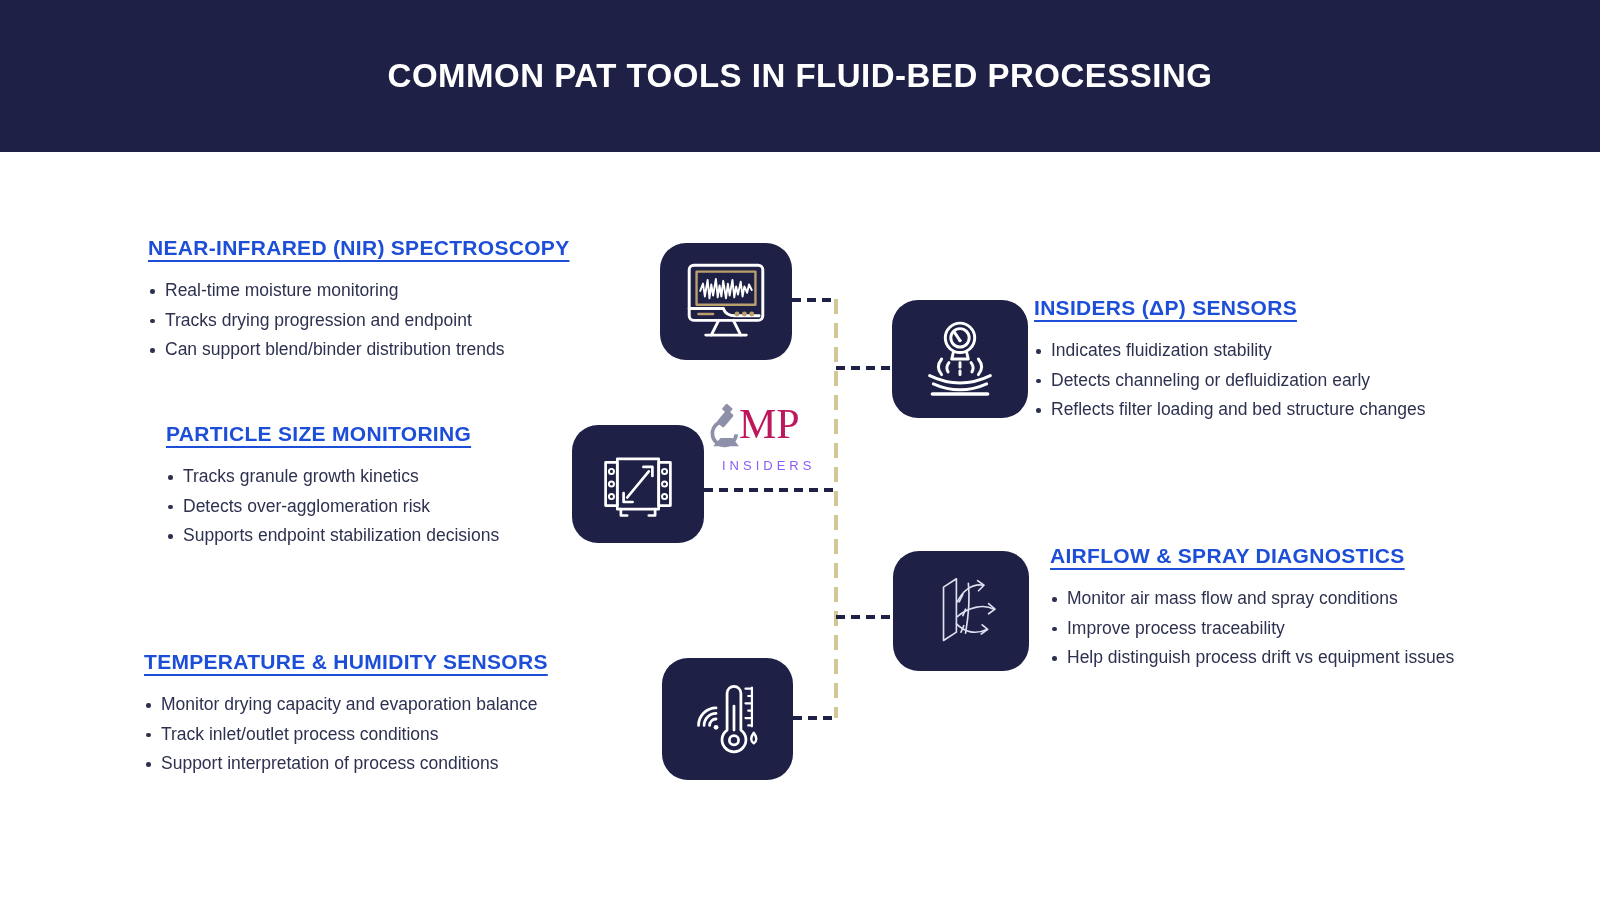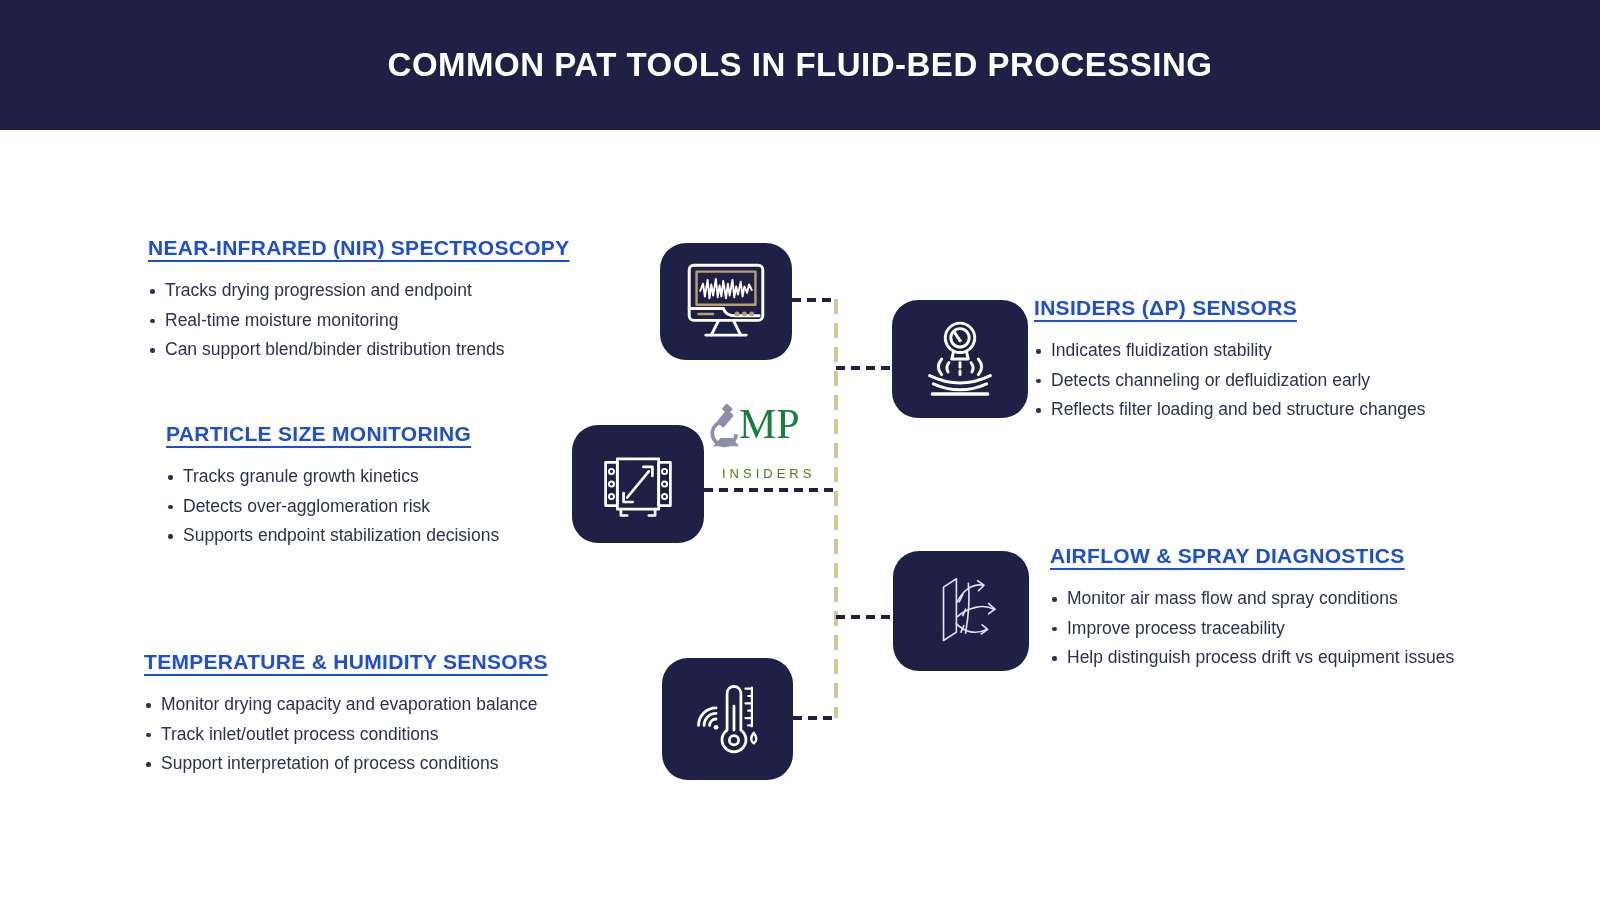--- a/index.html
+++ b/index.html
@@ -2,21 +2,21 @@
 <html><head>
 <meta charset="utf-8">
 <style>
   html,body{margin:0;padding:0;background:#fff;}
   #canvas{
     position:relative;width:1600px;height:900px;margin:0 auto;overflow:hidden;
     background:#ffffff;font-family:"Liberation Sans",sans-serif;
   }
   
   .banner{
-    position:absolute;left:0;top:0;width:1600px;height:130px;
+    position:absolute;left:0;top:0;width:1600px;height:152px;
     background:#1e2045;display:flex;align-items:center;justify-content:center;
   }
   .banner h1{
     margin:0;color:#ffffff;font-size:33px;font-weight:bold;letter-spacing:.5px;
   }
   
   .text-block{position:absolute;}
   .text-block h2{
     margin:0 0 16px 0;font-size:21px;font-weight:bold;letter-spacing:.3px;
     color:#1d4ed8;text-decoration:underline;text-decoration-thickness:2px;
@@ -44,24 +44,24 @@
   }
   .vline{
     position:absolute;width:3.5px;
     background:repeating-linear-gradient(180deg,#d3c795 0 15px,transparent 15px 24px);
   }
   
   .watermark{position:absolute;left:708px;top:404px;}
   .logo-row{display:flex;align-items:flex-start;}
   .logo-mp{
     font-family:"Liberation Serif",serif;font-size:42px;line-height:40px;
-    color:#15803d;margin-left:-7px;
+    color:#be185d;margin-left:-7px;
   }
   .logo-sub{
-    font-size:13px;letter-spacing:4px;color:#4d7c0f;margin:16px 0 0 14px;
+    font-size:13px;letter-spacing:4px;color:#8b5cf6;margin:8px 0 0 14px;
   }
 </style>
 </head>
 <body>
 
 <div id="canvas">
 
   <div class="banner">
     <h1>COMMON PAT TOOLS IN FLUID-BED PROCESSING</h1>
   </div>
@@ -69,22 +69,22 @@
   <div class="vline" style="left:834px;top:299px;height:419px;"></div>
   <div class="hline" style="left:792px;top:298px;width:44px;"></div>
   <div class="hline" style="left:836px;top:366px;width:56px;"></div>
   <div class="hline" style="left:704px;top:488px;width:132px;"></div>
   <div class="hline" style="left:836px;top:615px;width:57px;"></div>
   <div class="hline" style="left:793px;top:716px;width:43px;"></div>
 
   <div class="text-block" style="left:148px;top:236px;width:490px;">
     <h2>NEAR-INFRARED (NIR) SPECTROSCOPY</h2>
     <ul>
+      <li>Real-time moisture monitoring</li>
       <li>Tracks drying progression and endpoint</li>
-      <li>Real-time moisture monitoring</li>
       <li>Can support blend/binder distribution trends</li>
     </ul>
   </div>
 
   <div class="text-block" style="left:166px;top:422px;width:480px;">
     <h2>PARTICLE SIZE MONITORING</h2>
     <ul>
       <li>Tracks granule growth kinetics</li>
       <li>Detects over-agglomeration risk</li>
       <li>Supports endpoint stabilization decisions</li>

